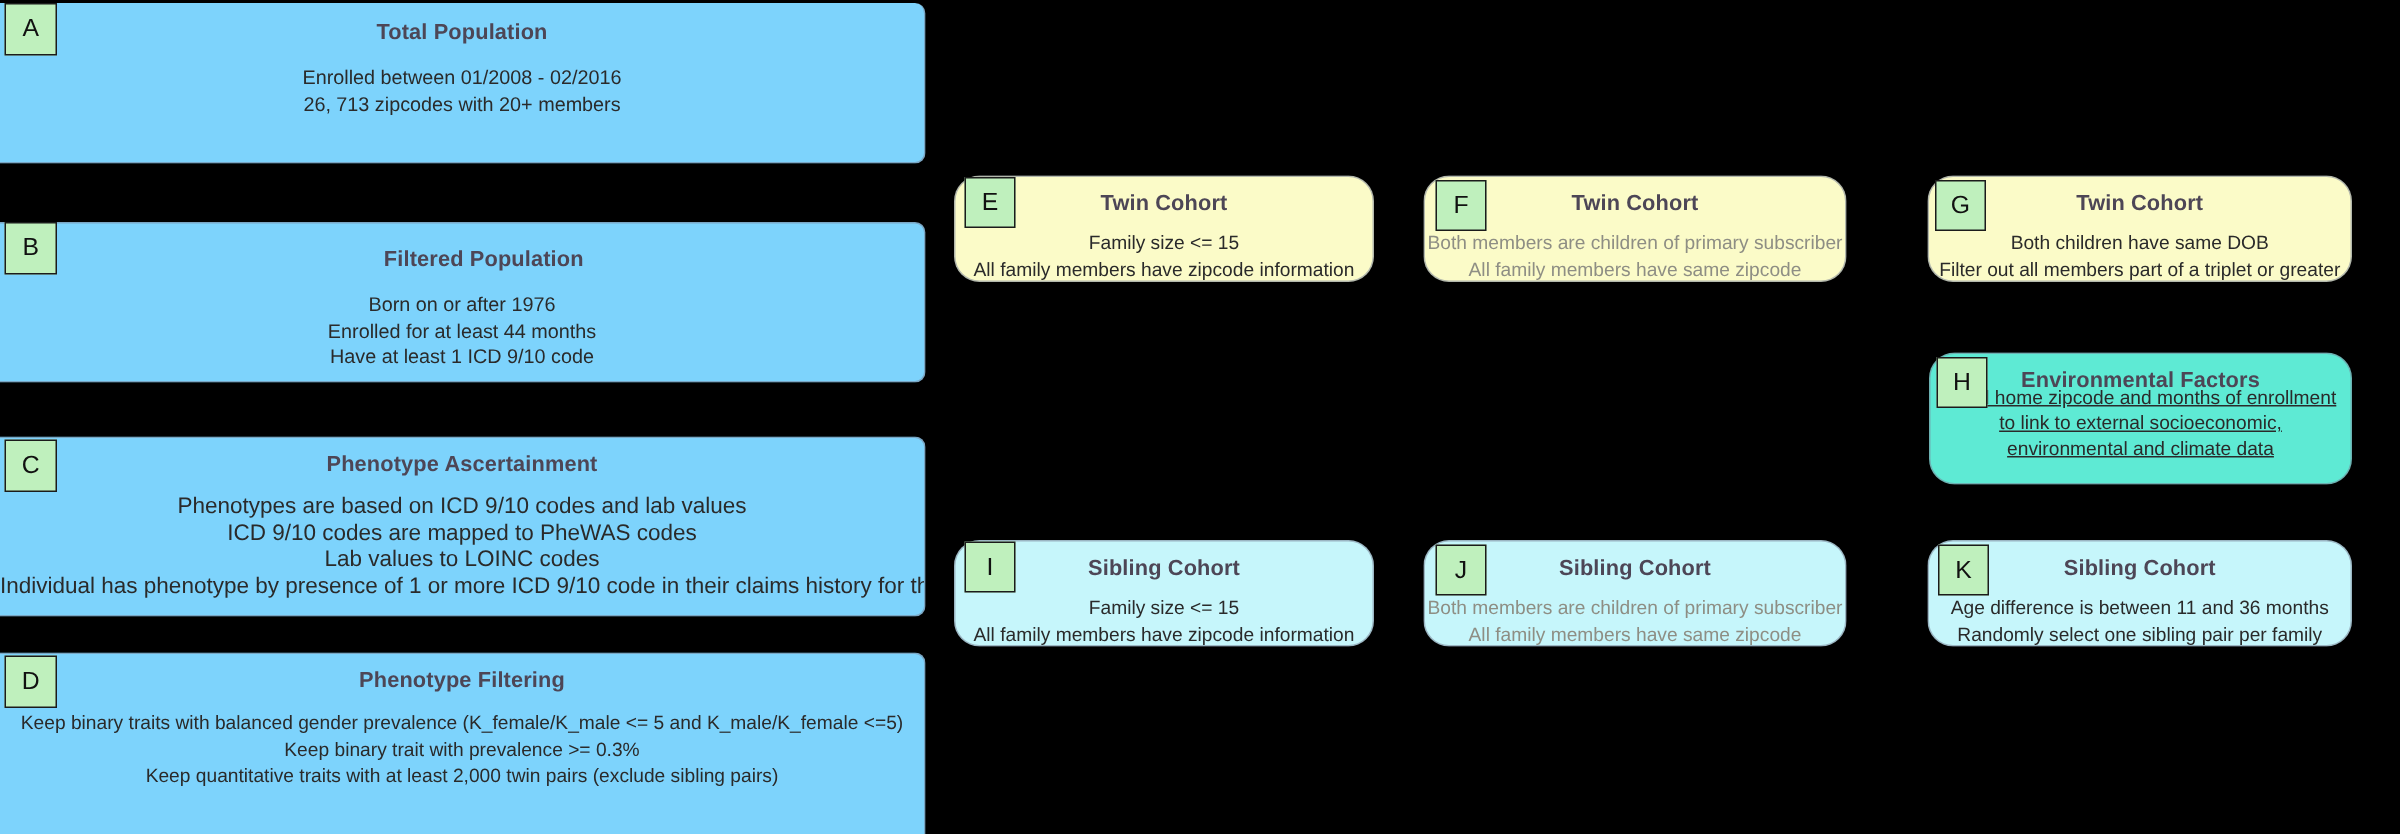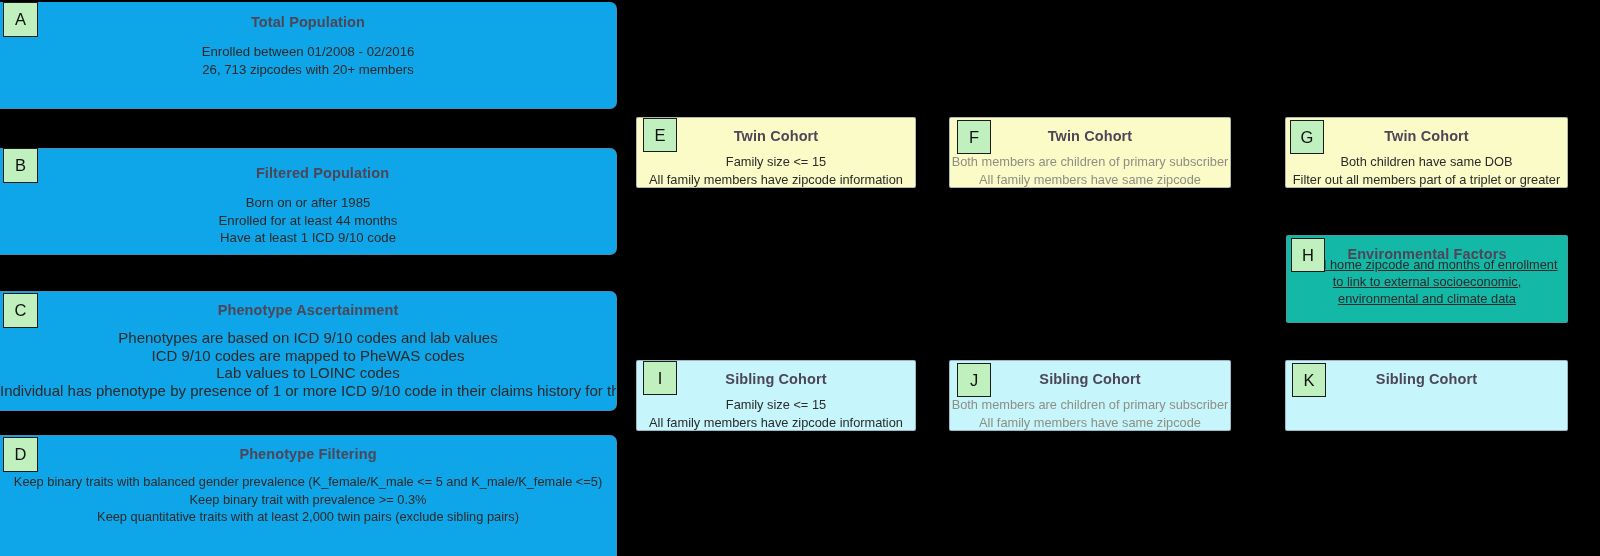--- a/index.html
+++ b/index.html
@@ -11,21 +11,21 @@
     width: 1600px;
     height: 556px;
     position: relative;
     overflow: hidden;
     font-family: "Liberation Sans", sans-serif;
   }
 
   .panel {
     position: absolute;
     box-sizing: border-box;
-    border-radius: 2px;
+    border-radius: 17px;
     border: 1px solid rgba(120,130,150,0.55);
     overflow: hidden;
   }
 
   .panel-title {
     position: absolute;
     left: 0;
     right: 0;
     text-align: center;
     font-size: 14.5px;
@@ -57,24 +57,24 @@
     border: 1.6px solid #1b1b1b;
     display: flex;
     align-items: center;
     justify-content: center;
     font-size: 16.5px;
     color: #111111;
     font-family: "Liberation Sans", sans-serif;
   }
 
   
-  .theme-pink   { background: #0ea5e9; }
+  .theme-pink   { background: #7dd3fc; }
   .theme-yellow { background: #fbfbc8; }
   .theme-cyan   { background: #c6f6fb; }
-  .theme-violet { background: #14b8a6; }
+  .theme-violet { background: #5eead4; }
 
   
   #panel-a { left: 0px;  top: 2px;   width: 617px; height: 107px; border-left: none; border-top: none; border-radius: 0 7px 7px 0; }
   #panel-b { left: 0px;  top: 148px; width: 617px; height: 107px; border-left: none; border-radius: 0 7px 7px 0; }
   #panel-c { left: 0px;  top: 291px; width: 617px; height: 120px; border-left: none; border-radius: 0 7px 7px 0; }
   #panel-d { left: 0px;  top: 435px; width: 617px; height: 122px; border-left: none; border-bottom: none; border-radius: 0 7px 0 0; }
 
   #panel-a .panel-title { top: 12px; }
   #panel-a .panel-body  { top: 41px; }
   #panel-b .panel-title { top: 16px; padding-left: 29px; }
@@ -127,21 +127,21 @@
   <div class="panel-body">
       <div>Enrolled between 01/2008 - 02/2016</div>
       <div>26, 713 zipcodes with 20+ members</div>
     </div>
 </div>
 <div class="badge" id="badge-a">A</div>
 
 <div class="panel theme-pink" id="panel-b">
   <div class="panel-title">Filtered Population</div>
   <div class="panel-body">
-      <div>Born on or after 1985</div>
+      <div>Born on or after 1976</div>
       <div>Enrolled for at least 44 months</div>
       <div>Have at least 1 ICD 9/10 code</div>
     </div>
 </div>
 <div class="badge" id="badge-b">B</div>
 
 <div class="panel theme-pink" id="panel-c">
   <div class="panel-title">Phenotype Ascertainment</div>
   <div class="panel-body">
       <div>Phenotypes are based on ICD 9/10 codes and lab values</div>
@@ -210,14 +210,18 @@
   <div class="panel-title">Sibling Cohort</div>
   <div class="panel-body muted">
       <div>Both members are children of primary subscriber</div>
       <div>All family members have same zipcode</div>
     </div>
 </div>
 <div class="badge" id="badge-j">J</div>
 
 <div class="panel theme-cyan" id="panel-k">
   <div class="panel-title">Sibling Cohort</div>
+  <div class="panel-body">
+      <div>Age difference is between 11 and 36 months</div>
+      <div>Randomly select one sibling pair per family</div>
+    </div>
 </div>
 <div class="badge" id="badge-k">K</div>
 
 </body></html>

